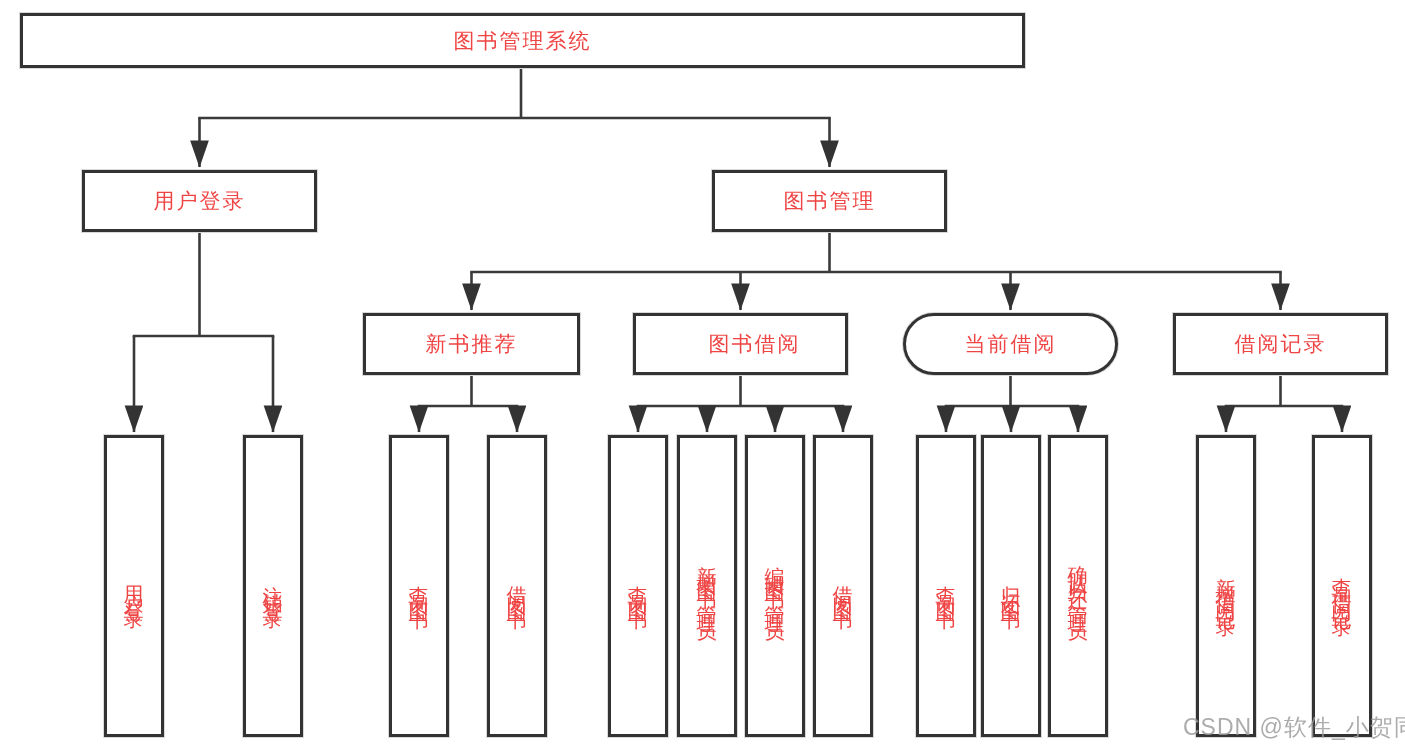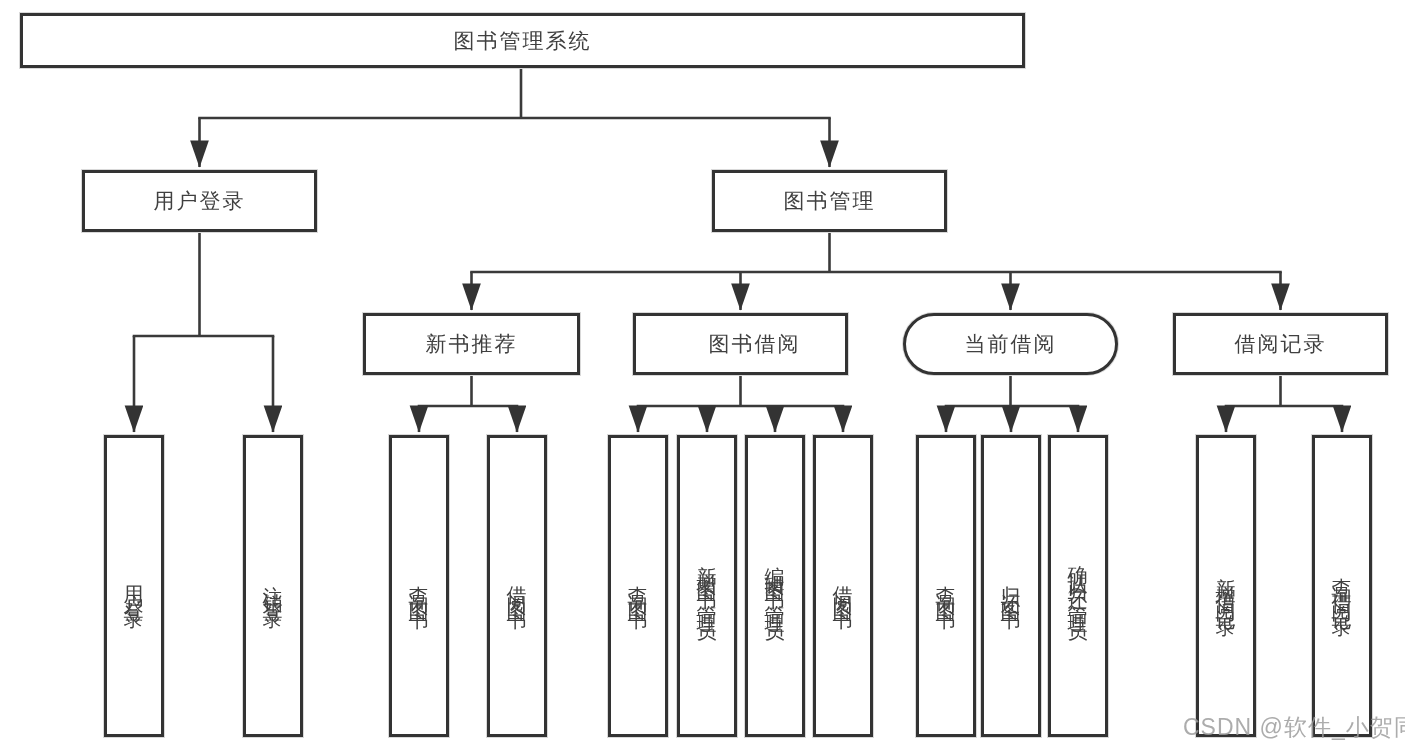--- a/index.html
+++ b/index.html
@@ -23,21 +23,21 @@
   }
   .node {
     position: absolute;
     background: #ffffff;
     border: 3px solid #333333;
     display: flex;
     align-items: center;
     justify-content: center;
     font-size: 21px;
     letter-spacing: 2px;
-    color: #404040;
+    color: #ef4444;
     box-shadow: 0 0 0 1px #d9d9d9;
   }
   .node.vert {
     writing-mode: vertical-rl;
     text-orientation: mixed;
     font-size: 20px;
     letter-spacing: 8px;
     line-height: 1.1;
   }
   .watermark {

